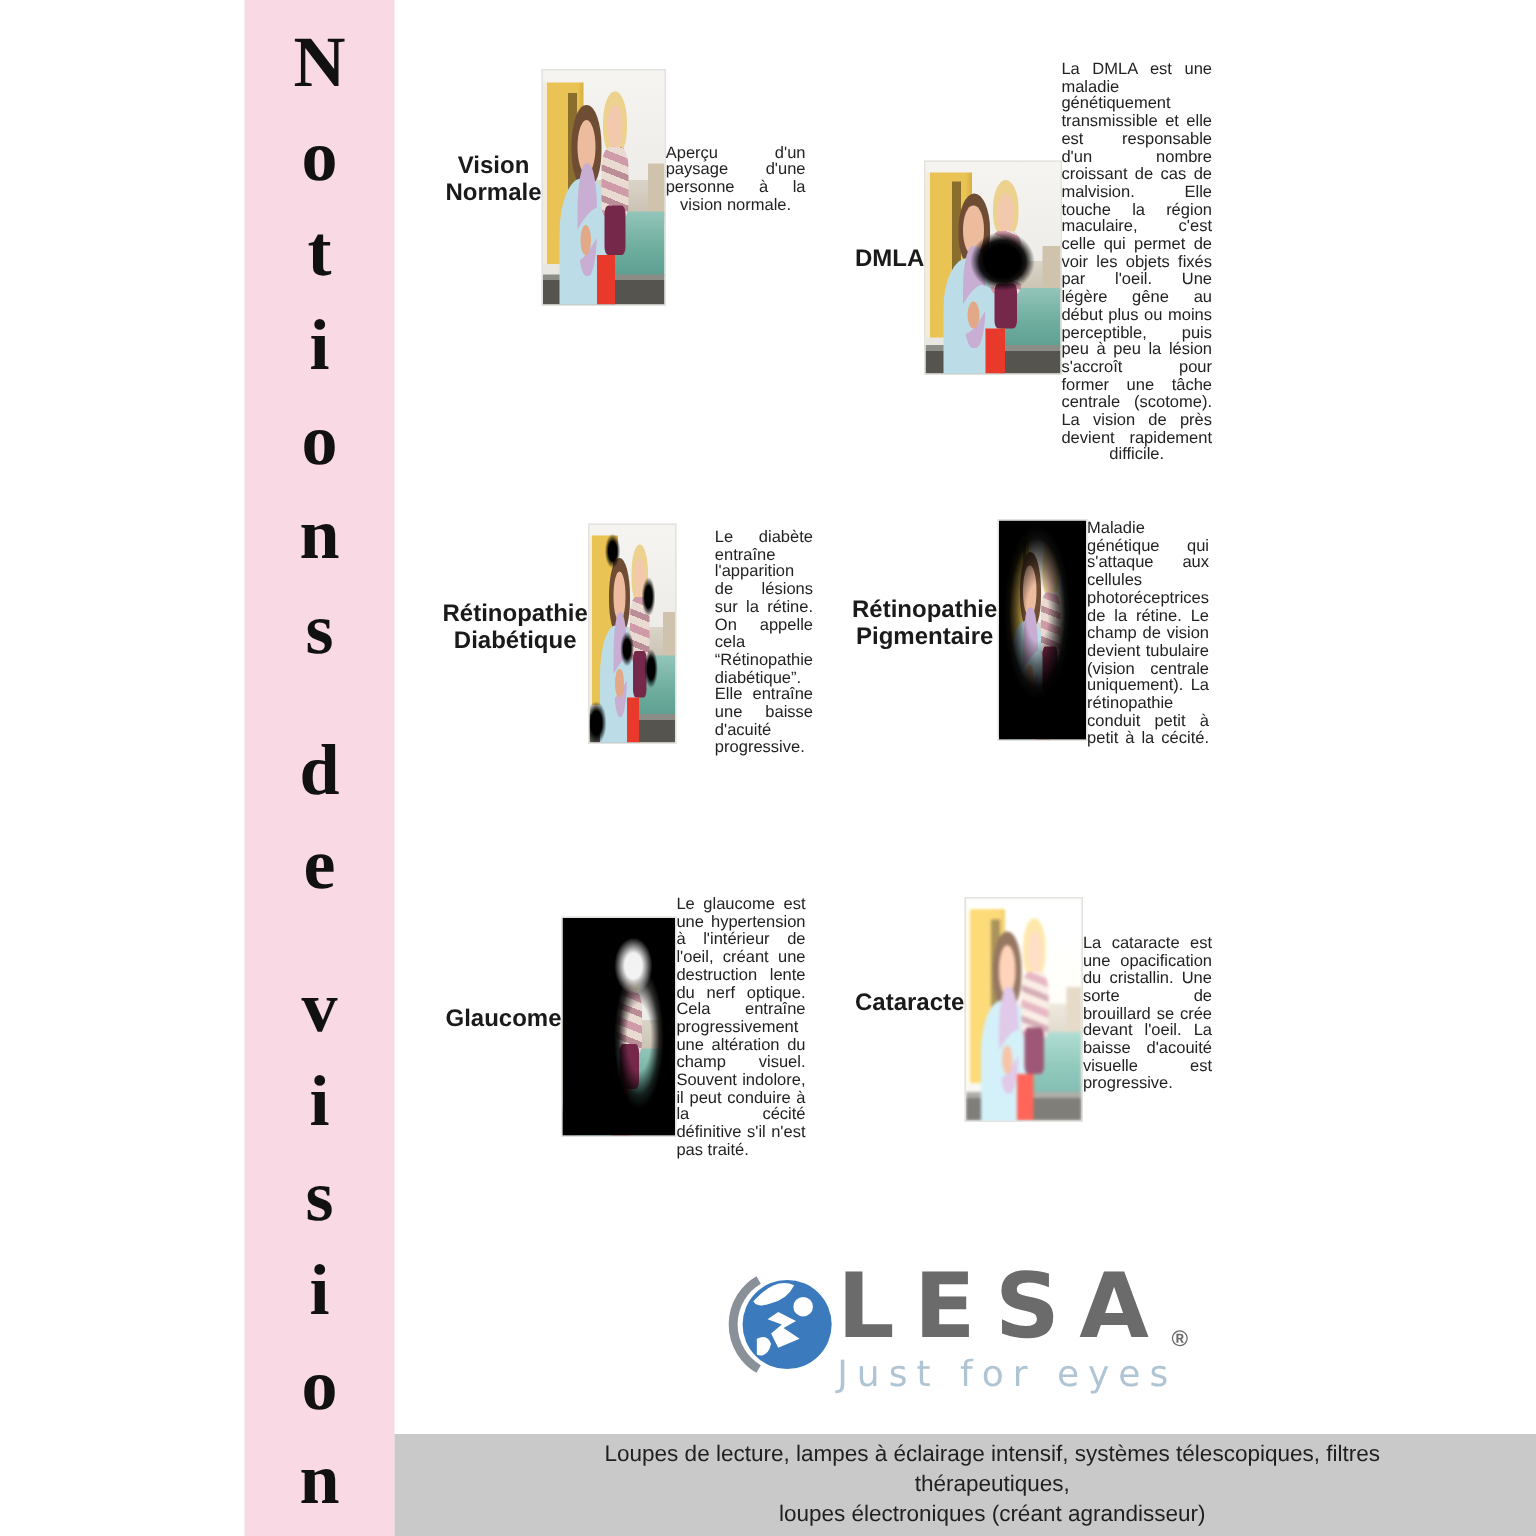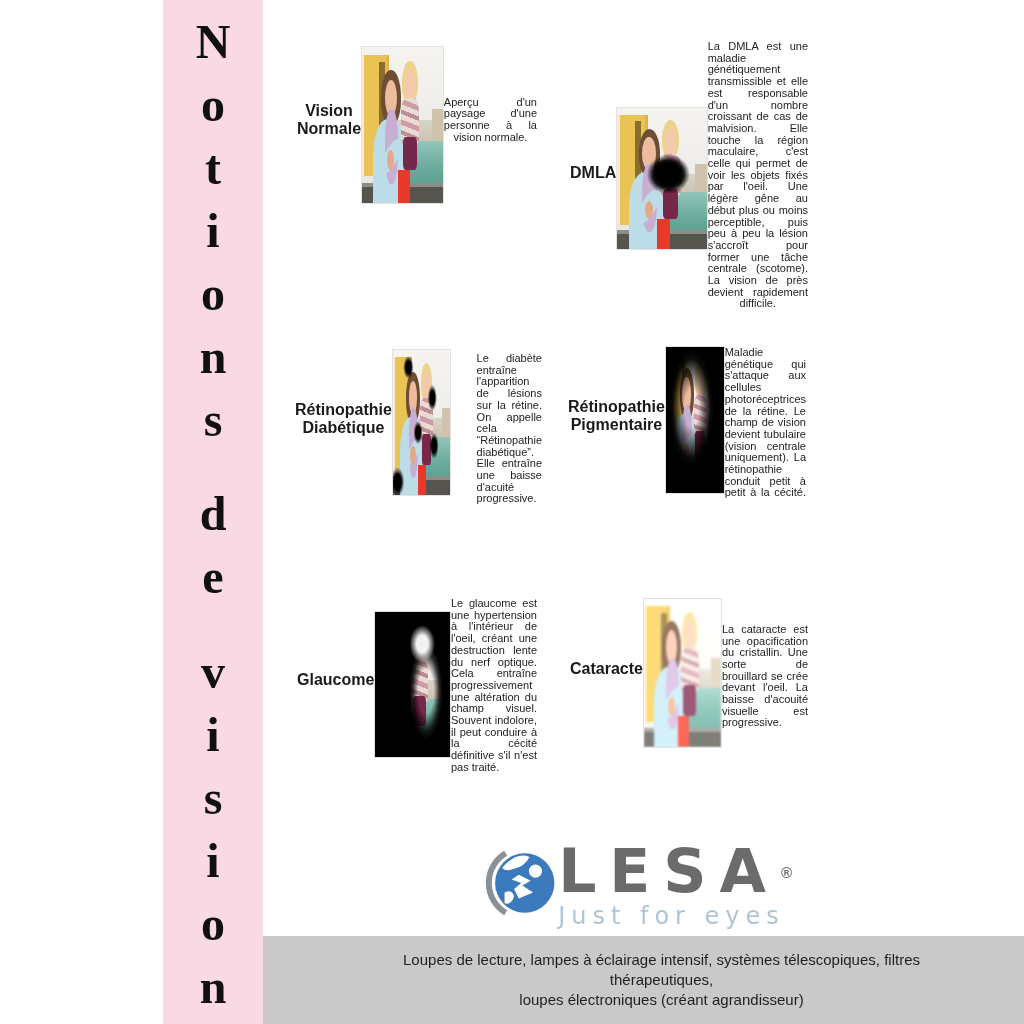--- a/index.html
+++ b/index.html
@@ -93,29 +93,29 @@
   .fx-peripheral-loss{background:
       radial-gradient(ellipse 17% 13% at 63% 22%, rgba(255,255,255,.95) 0 45%, rgba(255,255,255,0) 100%),
       radial-gradient(ellipse 23% 34% at 68% 55%, rgba(0,0,0,0) 0 45%, rgba(0,0,0,.82) 78%, #000 96%);}
   .fx-fog{background:rgba(255,255,255,.22);}
   .eff-fog .scene{filter:blur(1.2px) brightness(1.07) saturate(1.05);}
 
   
   .logo{position:absolute;left:263px;right:0;top:841px;height:90px;
         display:flex;align-items:flex-start;justify-content:center;}
   .globe{width:76px;height:76px;margin-top:4px;}
-  .wm-row{display:flex;align-items:center;}
+  .wm-row{display:flex;align-items:flex-end;}
   .wordmark{font-family:"DejaVu Sans",sans-serif;font-weight:bold;font-size:60px;line-height:1;
             letter-spacing:13px;color:var(--wordmark,#6b6b6b);}
   .reg{font-size:15px;color:var(--wordmark,#6b6b6b);margin-left:2px;margin-top:2px;font-weight:bold;}
   .tagline{font-family:"DejaVu Sans",sans-serif;font-size:24px;letter-spacing:6px;
            color:var(--tagline,#b0c5d4);text-align:right;margin-top:1px;padding-right:20px;}
 
   
-  .footer{position:absolute;left:263px;right:0;bottom:0;height:88px;
+  .footer{position:absolute;left:263px;right:0;bottom:0;height:68px;
           background:var(--footer-bg,#c9c9c9);
           display:flex;align-items:center;justify-content:center;padding-left:36px;}
   .footer-inner{max-width:575px;text-align:center;font-size:15px;line-height:1.32;color:#1f1f1f;}
   .furl{font-weight:bold;}
 </style>
 </head>
 <body>
 
 <div class="page">
 

